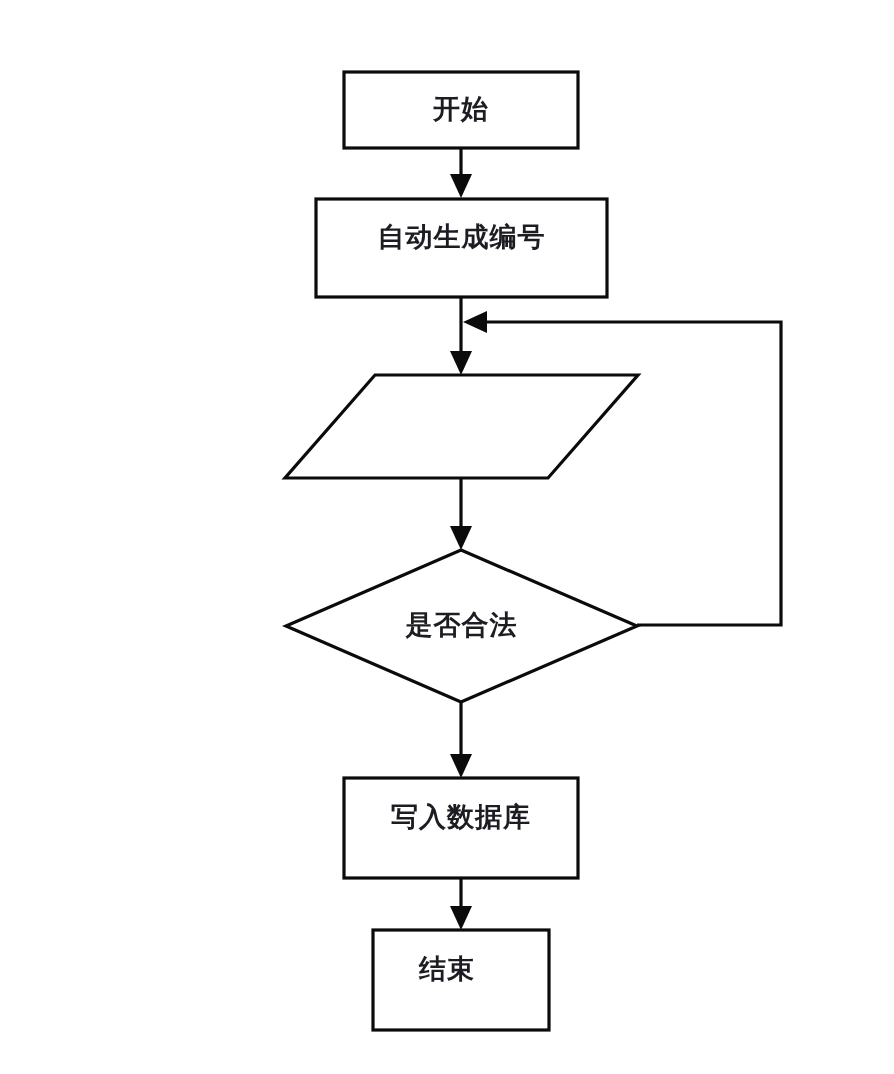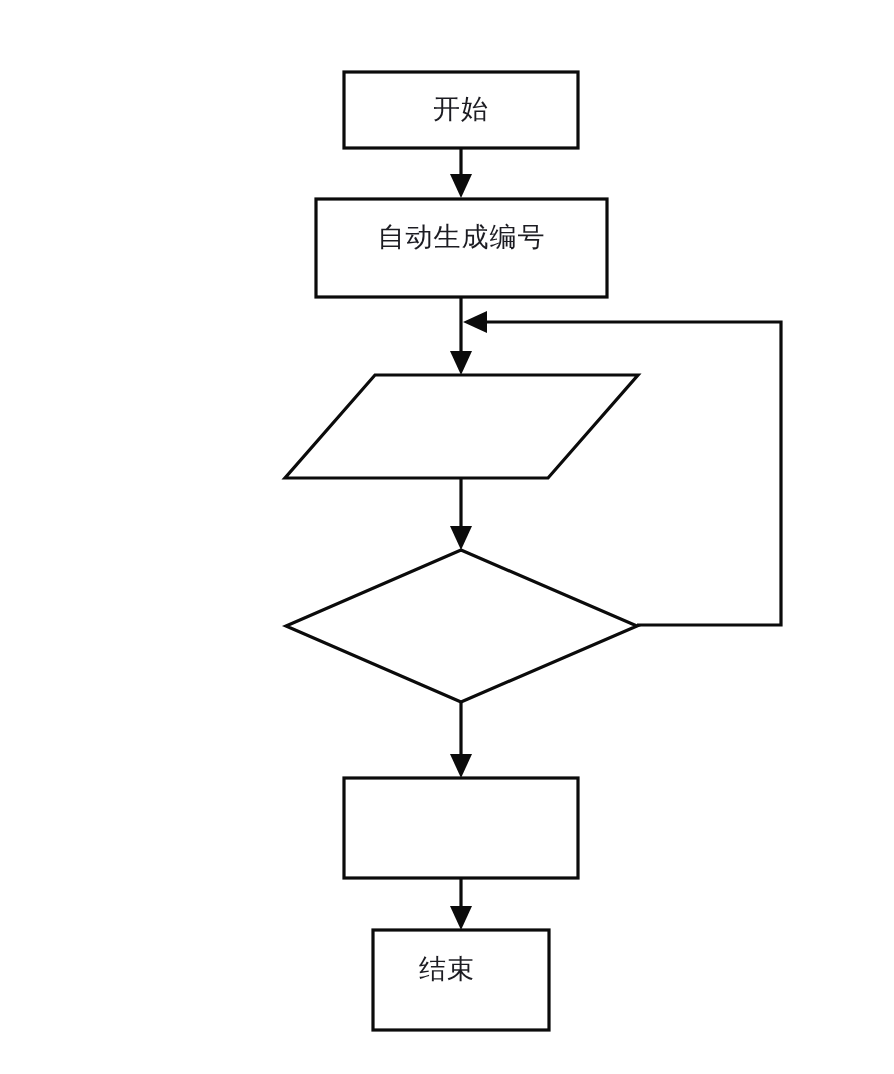--- a/index.html
+++ b/index.html
@@ -10,20 +10,21 @@
   }
   body {
     font-family: "Liberation Serif", "DejaVu Serif", serif;
   }
   #canvas {
     position: relative;
     width: 894px;
     height: 1074px;
     background: #ffffff;
     overflow: hidden;
+    font-weight: bold;
   }
   #flow-svg {
     position: absolute;
     left: 0;
     top: 0;
     width: 894px;
     height: 1074px;
   }
   .shape-outline {
     fill: #ffffff;
@@ -105,17 +106,19 @@
     <rect class="shape-outline" x="344" y="778" width="234" height="100"></rect>
 
     <rect class="shape-outline" x="373" y="930" width="176" height="100"></rect>
   </svg>
 
   <div class="node-label" style="left:344px; top:72px; width:234px; height:76px;">开始</div>
 
   <div class="node-label" style="left:316px; top:199px; width:291px; height:78px;text-align:center;">自动生成编号</div>
 
 
+  <div class="node-label" style="left:286px; top:550px; width:351px; height:152px;">是否合法</div>
 
+  <div class="node-label" style="left:344px; top:778px; width:234px; height:80px;">写入数据库</div>
 
   <div class="node-label" style="left:373px; top:930px; width:148px; height:80px;">结束</div>
 
 </div>
 
 </body></html>

